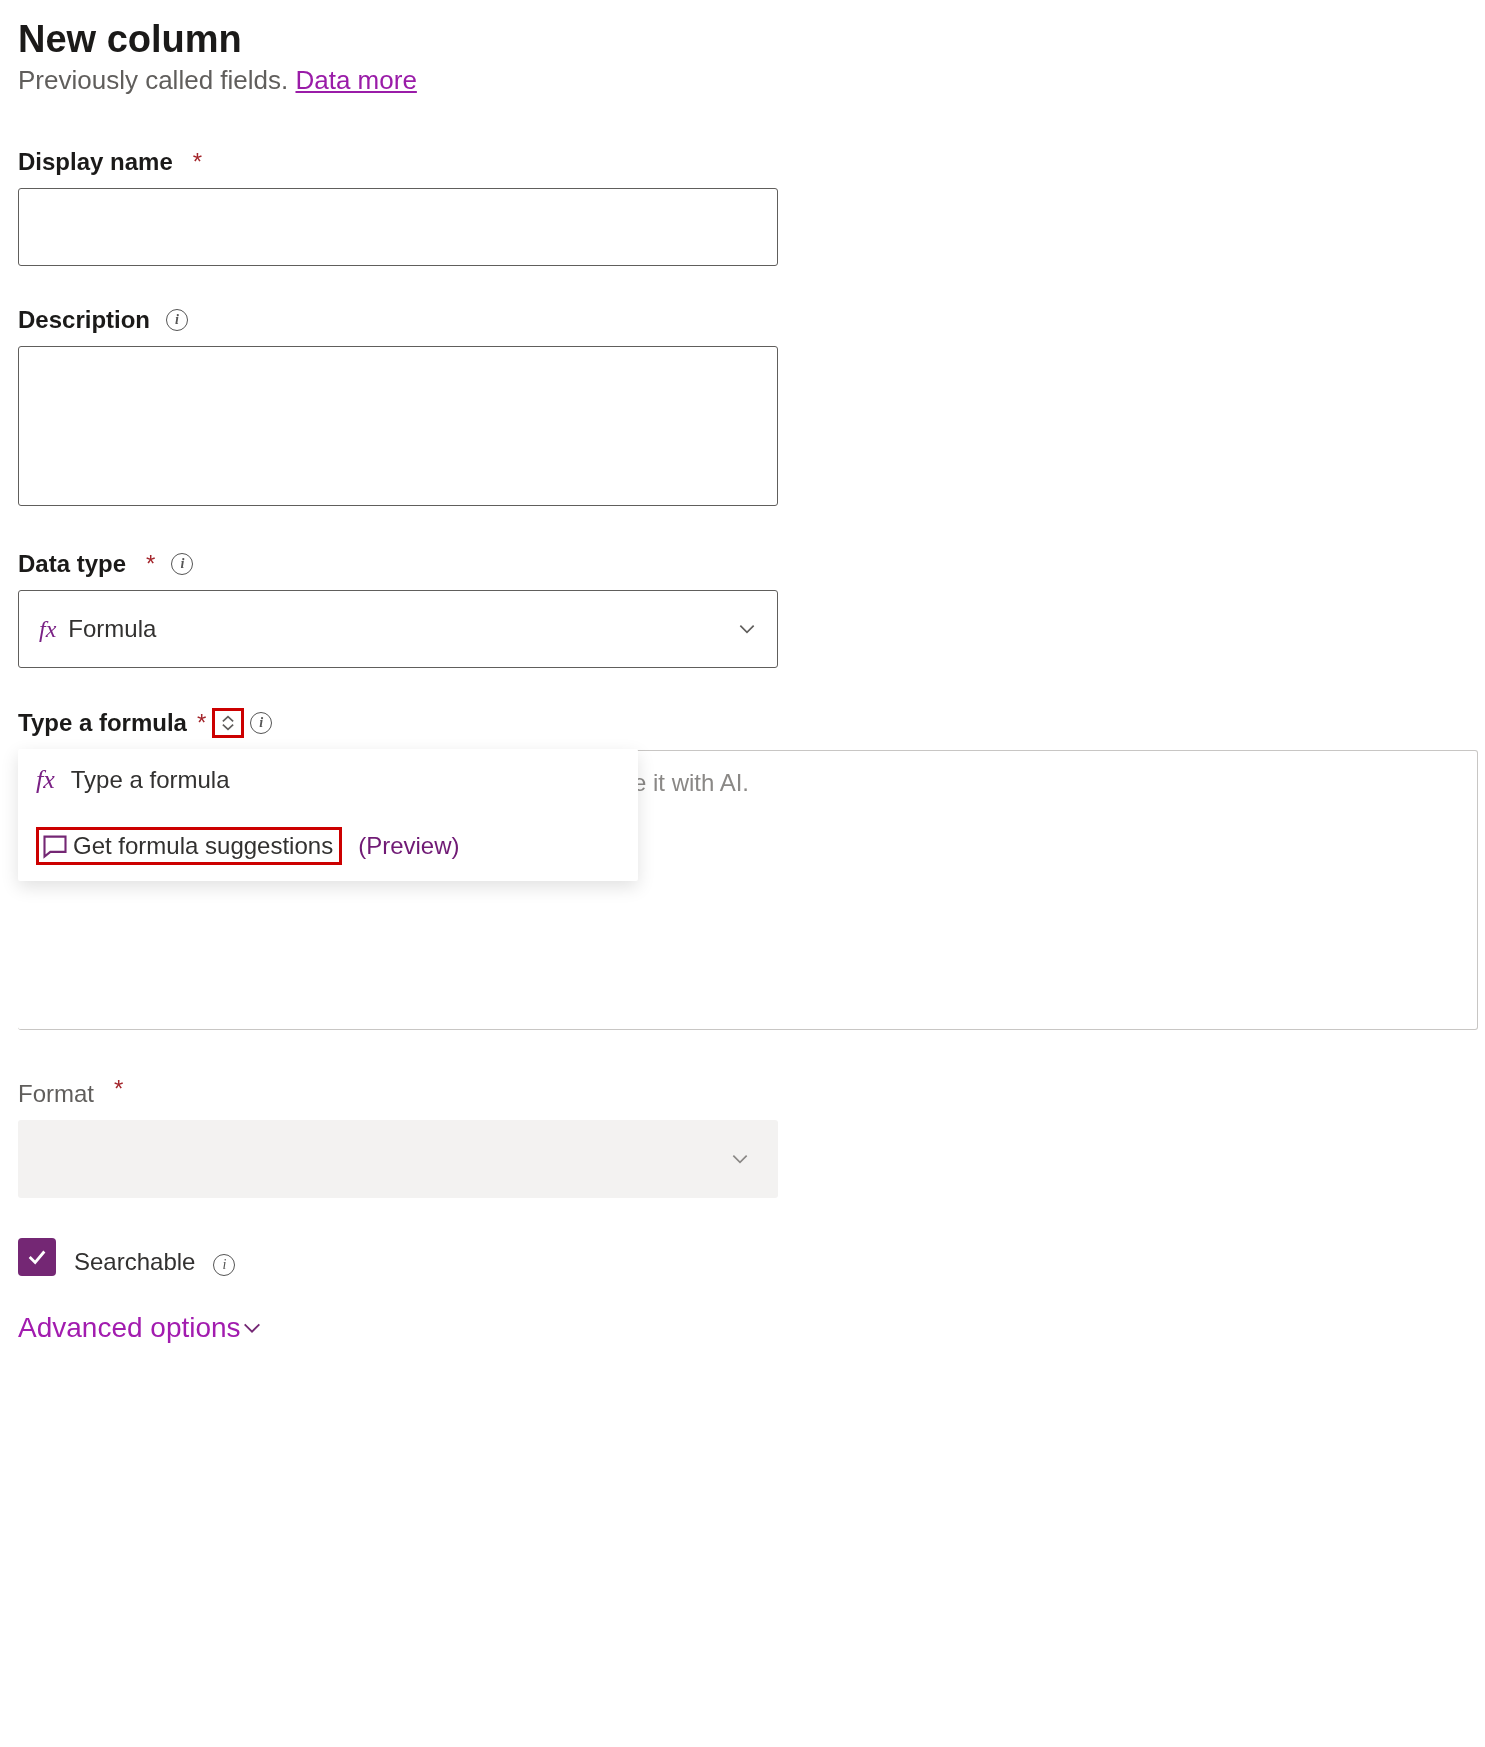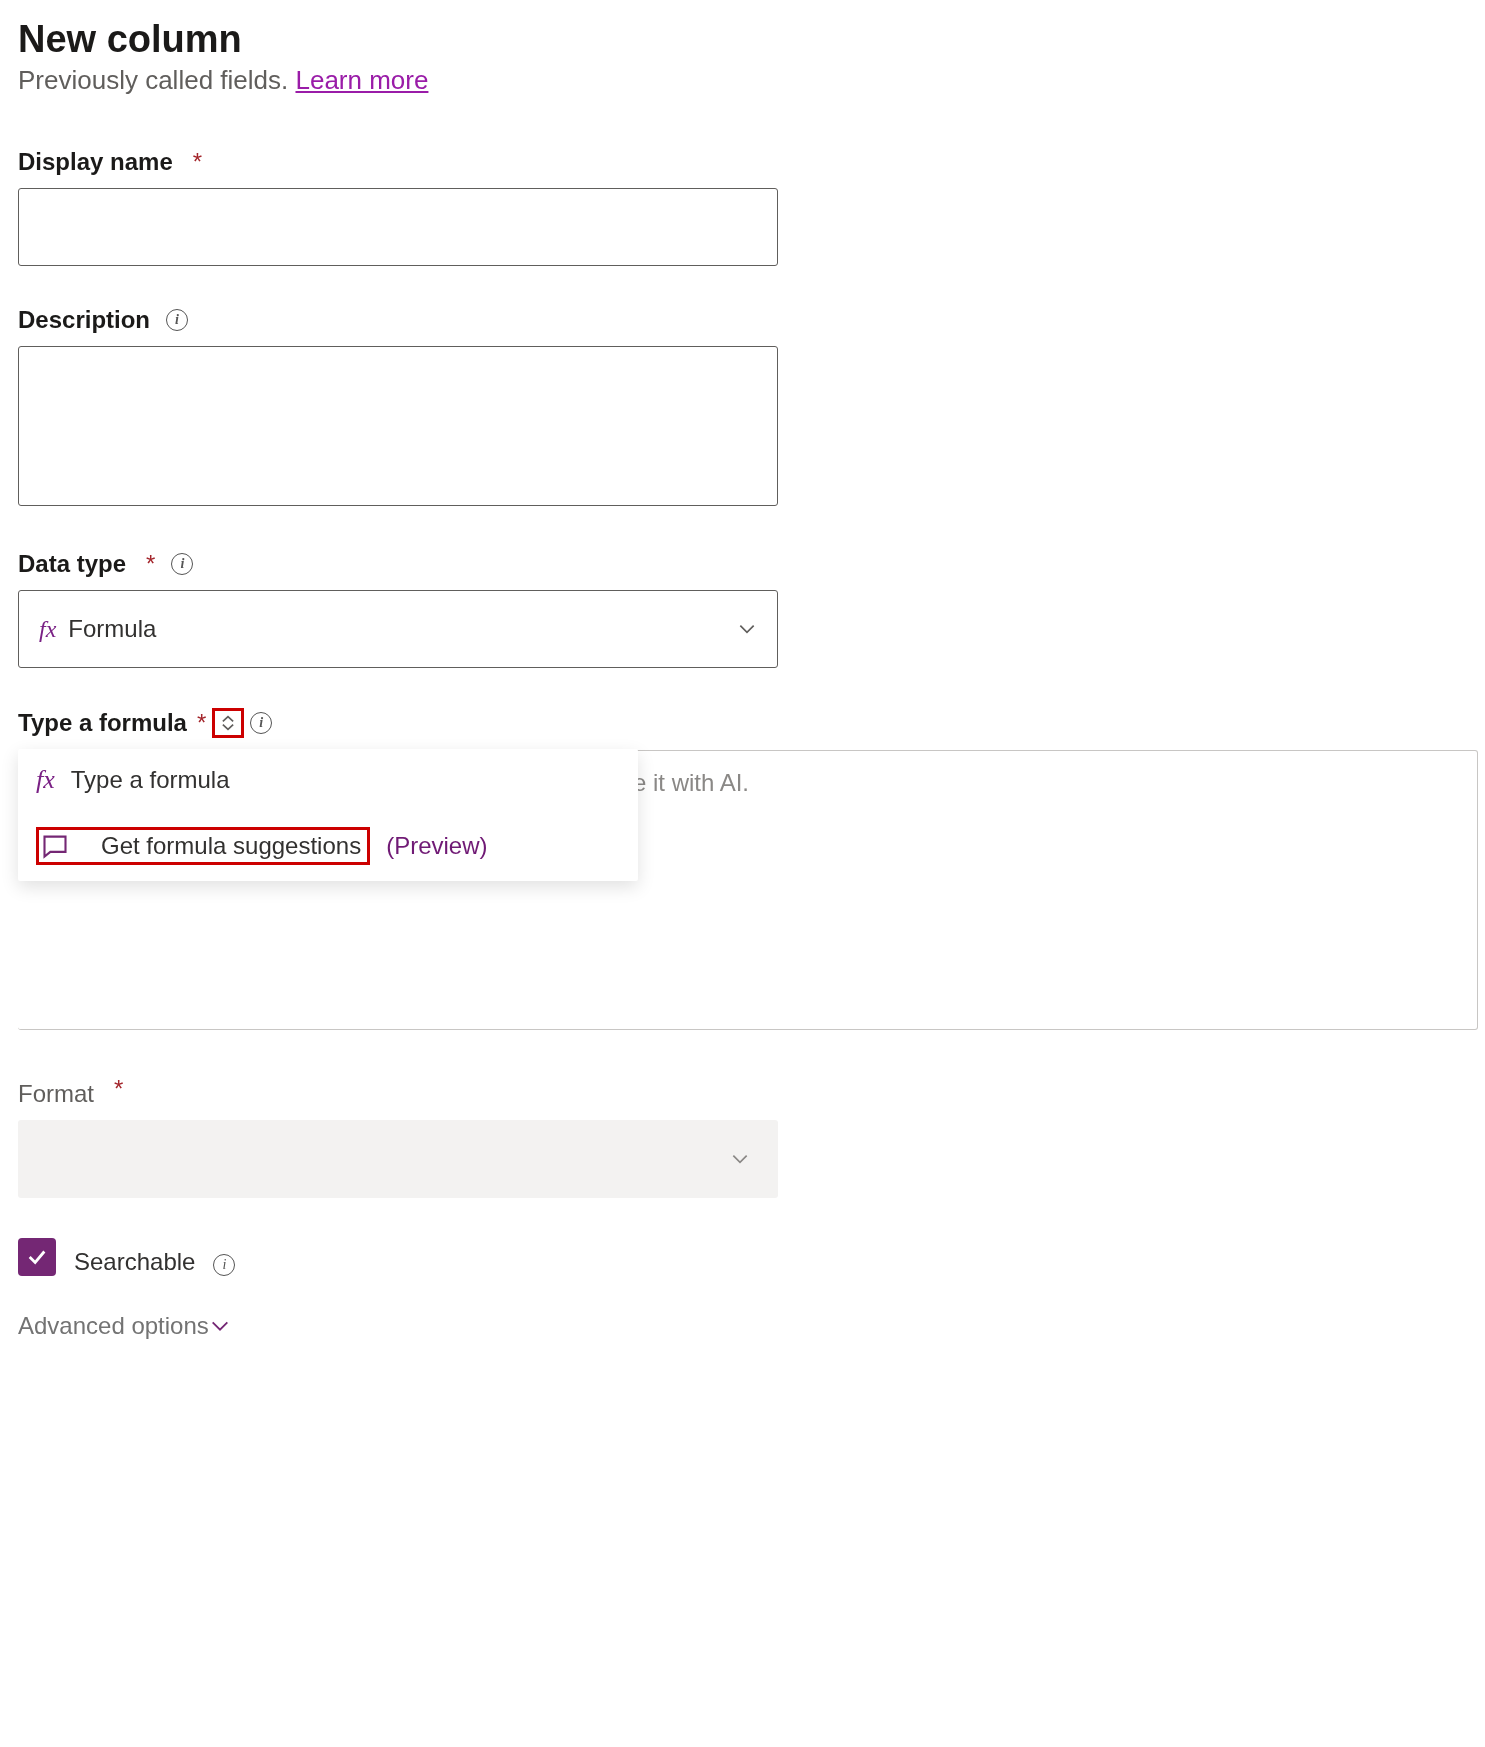--- a/index.html
+++ b/index.html
@@ -138,21 +138,21 @@
       font-size: 24px;
       color: #323130;
       cursor: pointer;
     }
     .dropdown-item .fx-icon { font-size: 26px; }
     .chat-icon { width: 28px; height: 28px; flex-shrink:0; }
     .red-box {
       border: 3px solid #c00;
       display: flex;
       align-items: center;
-      gap: 32px;
+      gap: 4px;
       padding: 2px 6px 2px 2px;
     }
     .preview-tag { color: #701a75; }
     .format-label { color: #605e5c; font-weight: 400; font-size: 24px; margin-top: 10px; }
     .format-select {
       width: 760px;
       height: 78px;
       background: #f3f2f1;
       border-radius: 3px;
       display: flex;
@@ -175,31 +175,31 @@
       align-items: center;
       justify-content: center;
       cursor: pointer;
     }
     .checkbox svg { width: 22px; height: 22px; }
     .checkbox-label { font-size: 24px; color: #323130; }
     .advanced-row {
       display: flex;
       align-items: center;
       gap: 0;
-      color: #737373;
-      font-size: 24px;
+      color: #a21caf;
+      font-size: 28px;
       cursor: pointer;
     }
   </style>
 </head>
 <body>
 
 <h1>New column</h1>
 <p class="subtitle">
-  <span>Previously called fields. </span><a href="#">Learn more</a>
+  <span>Previously called fields. </span><a href="#">Data more</a>
 </p>
 
 <div class="field-group">
   <div class="field-label">
     <span>Display name</span>
     <span class="req">*</span>
   </div>
   <input type="text" class="text-input" value="" style="">
 </div>
 

